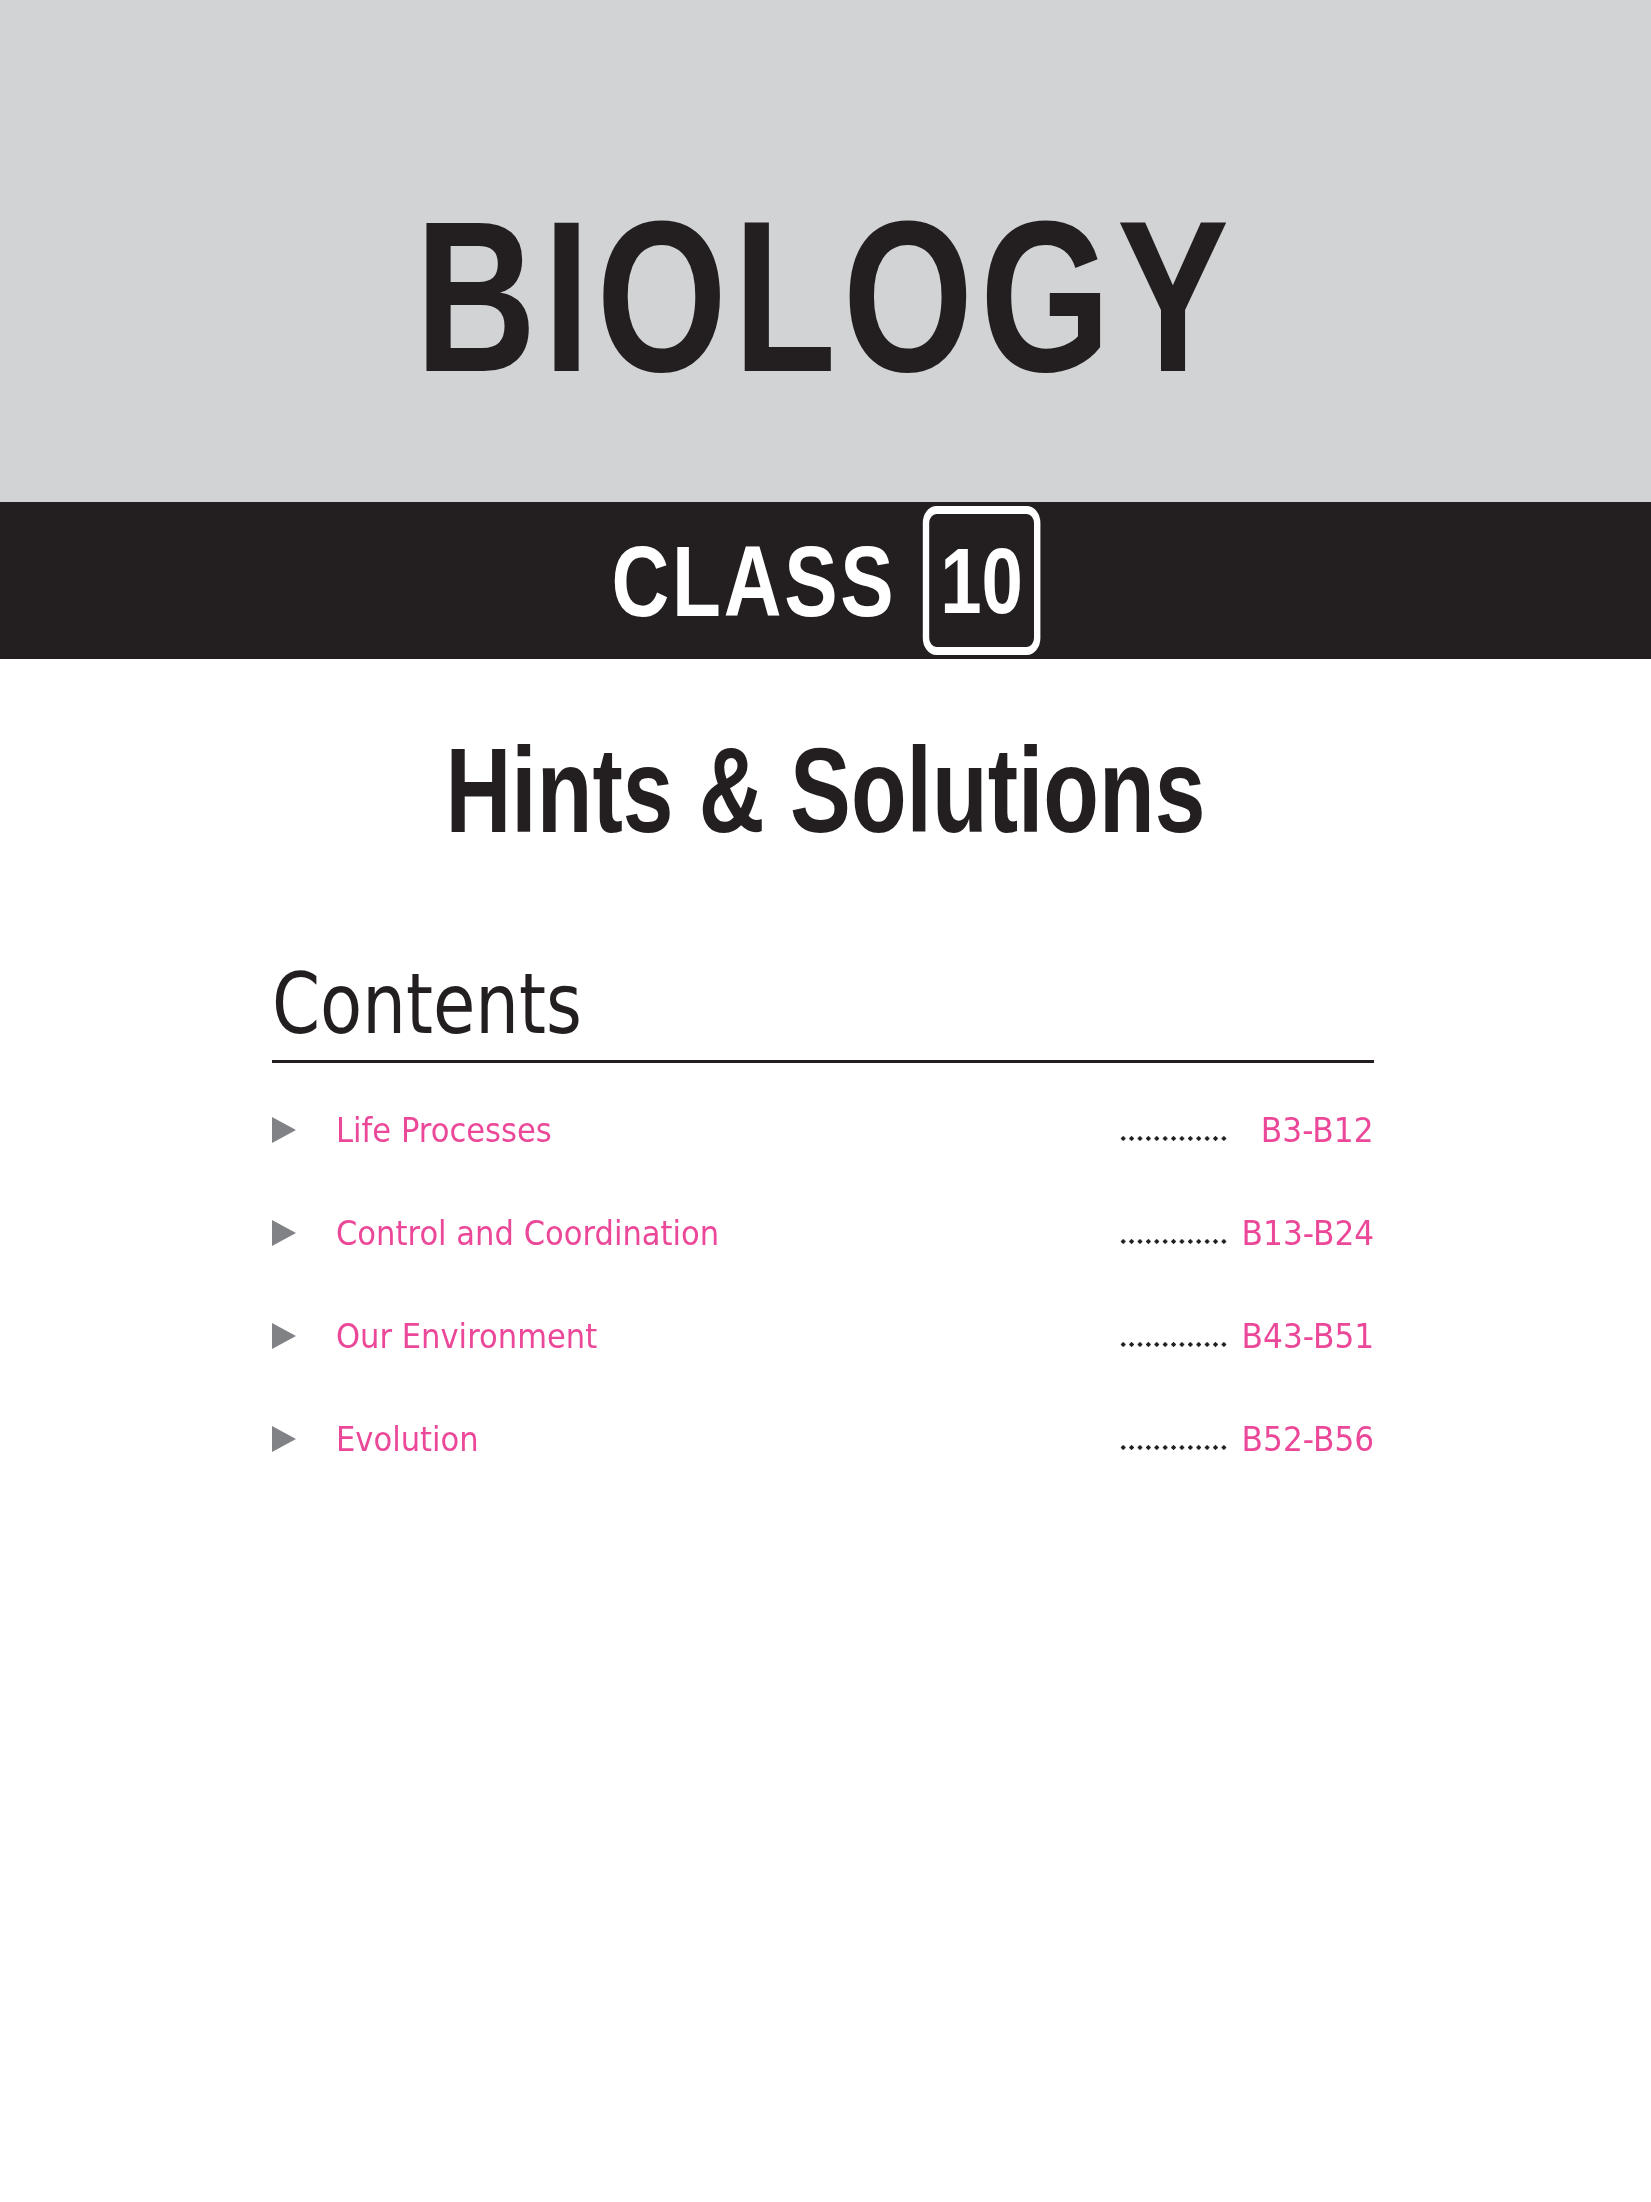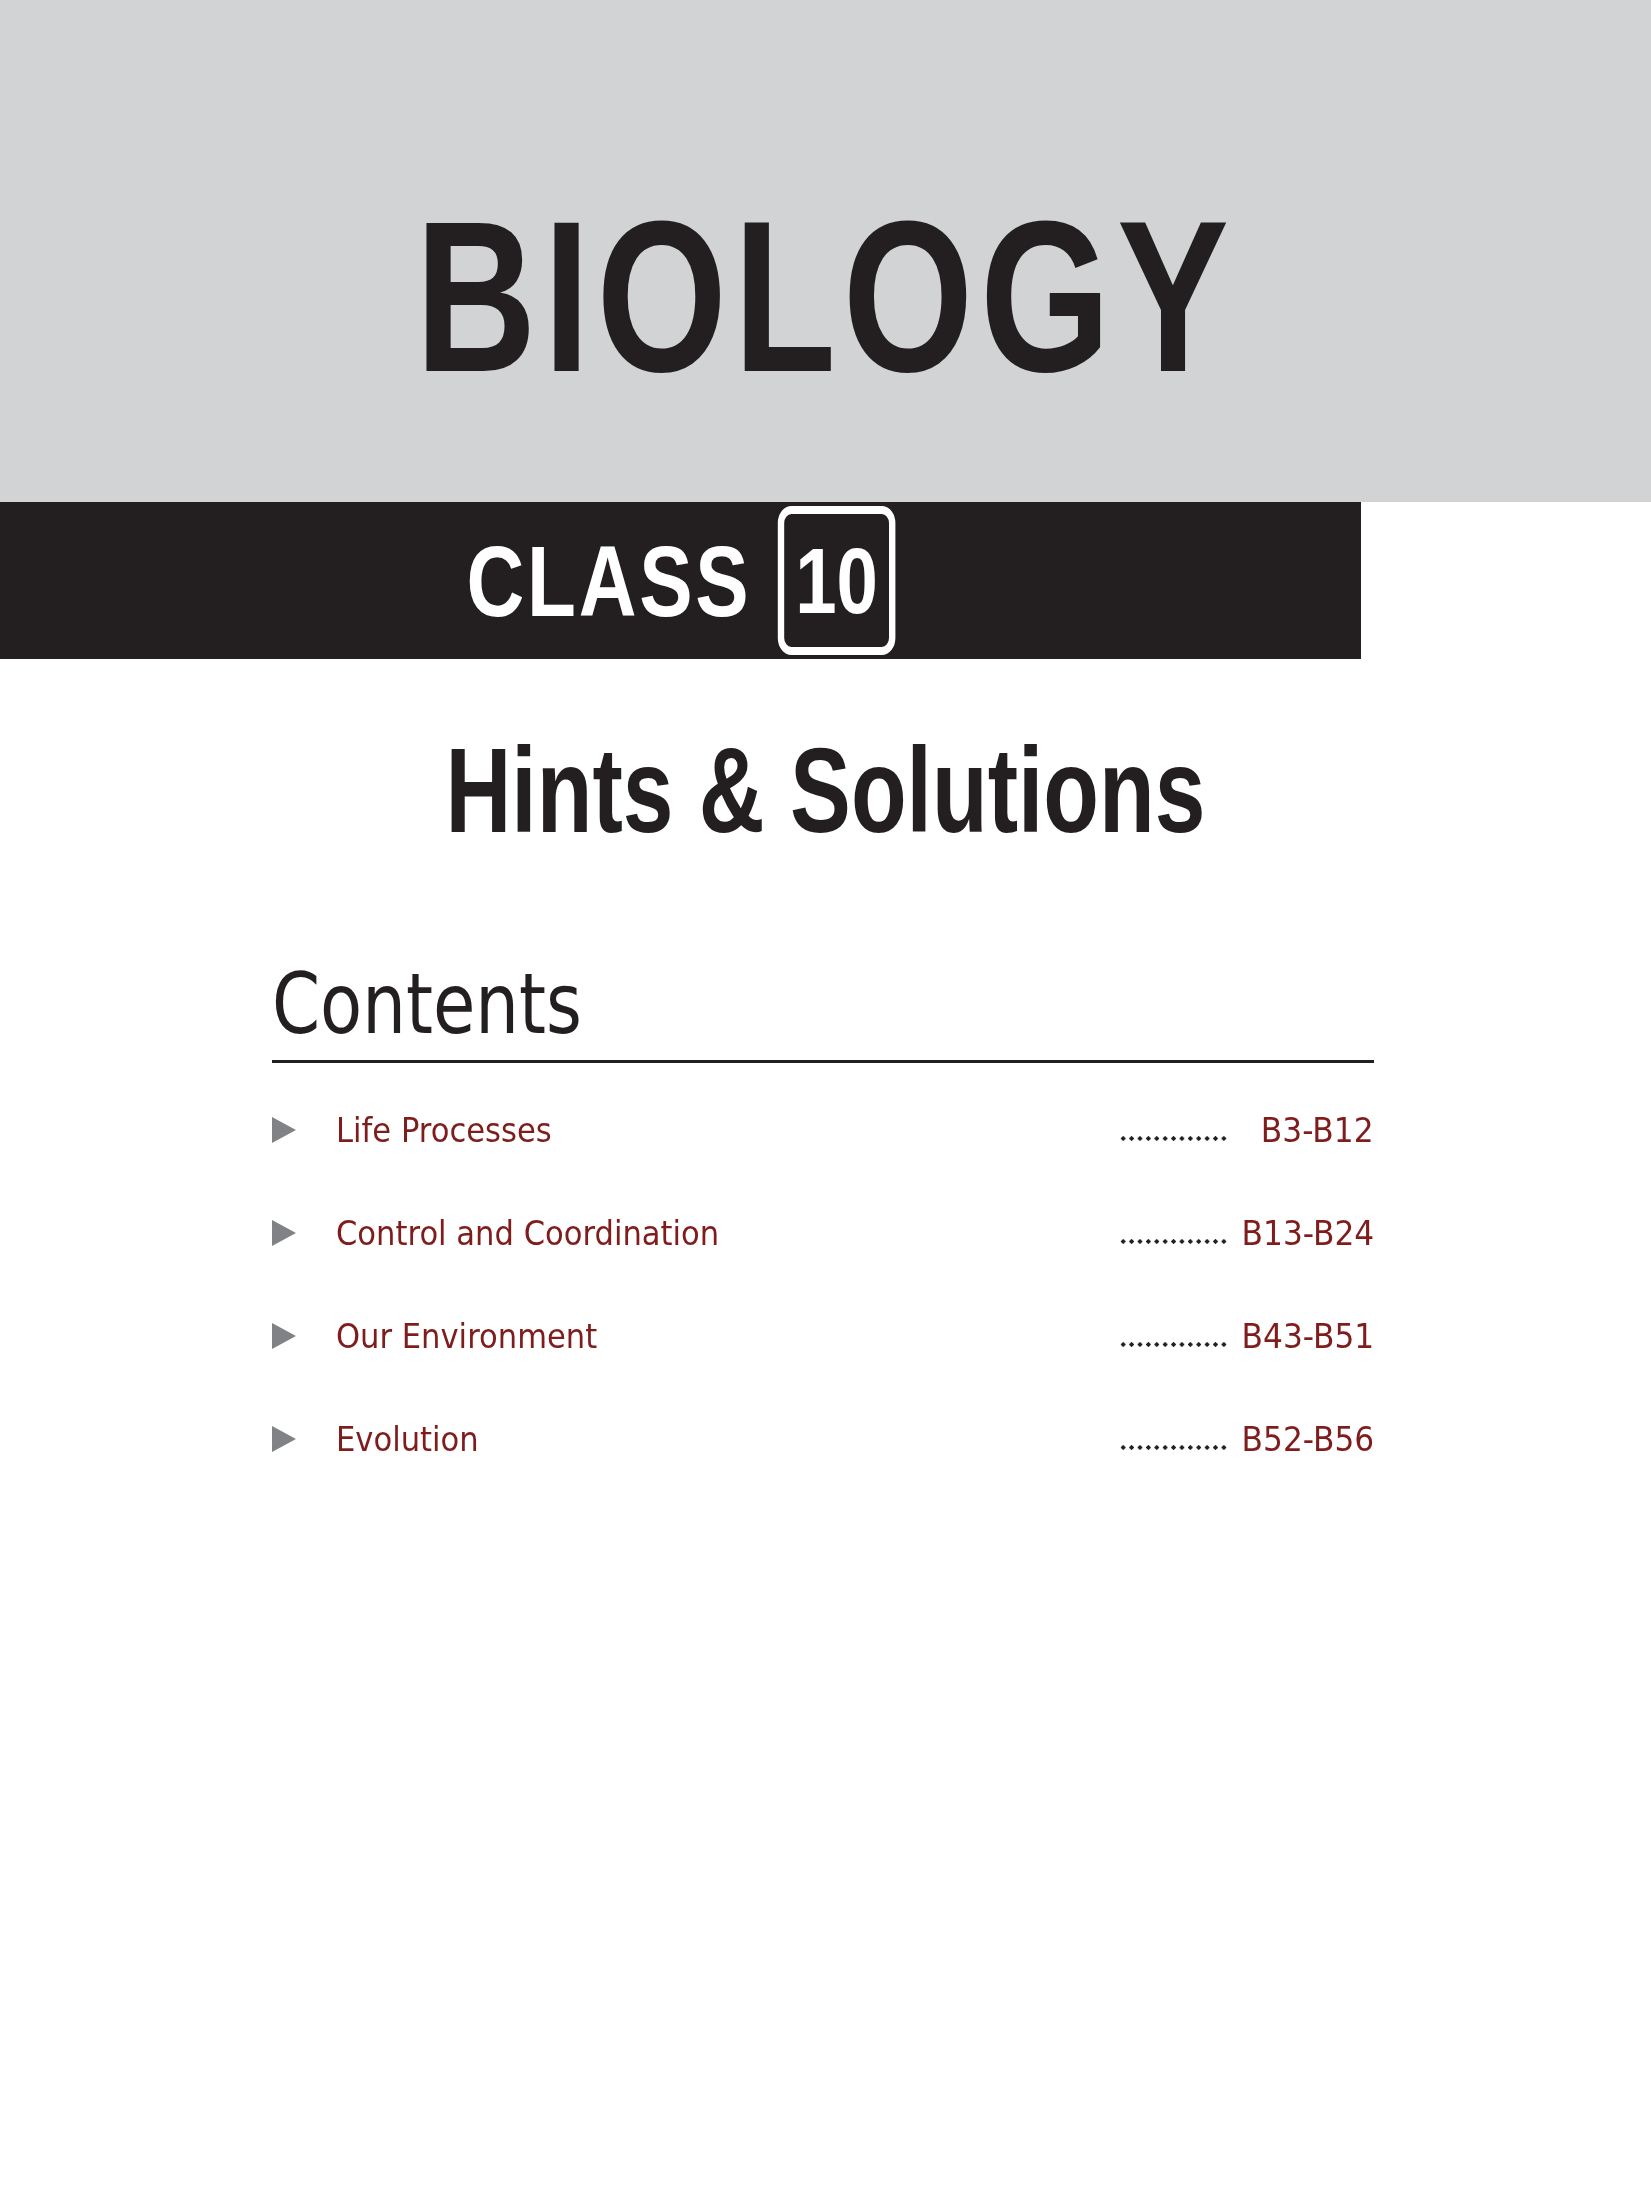--- a/index.html
+++ b/index.html
@@ -10,21 +10,21 @@
   .top-band {
     position: absolute; left: 0; top: 0; width: 1651px; height: 502px; background: #d1d3d4;
   }
   .subject-title {
     position: absolute; left: 0; width: 1651px; top: 189px; text-align: center;
     font-family: "Liberation Sans", sans-serif; font-weight: bold;
     font-size: 215px; line-height: 215px; color: #231f20;
     transform: scaleX(0.78); transform-origin: center; letter-spacing: 8.6px;
   }
   .class-band {
-    position: absolute; left: 0; top: 502px; width: 1361px; height: 157px; background: #231f20;
+    position: absolute; left: 0; top: 502px; width: 1651px; height: 157px; background: #231f20;
     display: flex; align-items: center; justify-content: center;
   }
   .class-inner { display: flex; align-items: center; gap: 33px; transform: scaleX(0.8); }
   .class-label {
     color: #ffffff; font-weight: bold; font-size: 100px; line-height: 100px; letter-spacing: 3.4px;
   }
   .class-num {
     color: #ffffff; font-weight: bold; font-size: 93px; line-height: 93px;
     border: 8.6px solid #ffffff; border-radius: 17px; padding: 20.6px 13.8px 19px 13.8px;
   }
@@ -37,21 +37,21 @@
     position: absolute; left: 272px; top: 962px; font-size: 84px; line-height: 84px;
     font-family: "DejaVu Sans", sans-serif; font-weight: normal; color: #231f20;
     transform: scaleX(0.82); transform-origin: left;
   }
   .contents-rule {
     position: absolute; left: 272px; top: 1060px; width: 1102px; height: 2.6px; background: #231f20;
   }
   .toc { position: absolute; left: 272px; top: 1093px; width: 1102px; }
   .toc-row {
     position: relative; height: 103px; display: flex; align-items: center;
-    font-family: "DejaVu Sans", sans-serif; font-size: 34px; color: #7f1d1d; text-decoration: underline;
+    font-family: "DejaVu Sans", sans-serif; font-size: 34px; color: #ec4899; text-decoration: underline;
   }
   .toc-row .arrow {
     position: absolute; left: 0; top: 24px; width: 0; height: 0;
     border-top: 13px solid transparent; border-bottom: 13px solid transparent;
     border-left: 24px solid #808285;
   }
   .toc-row .title {
     position: absolute; left: 64px; top: 17px; white-space: nowrap;
     transform: scaleX(0.9); transform-origin: left;
   }

